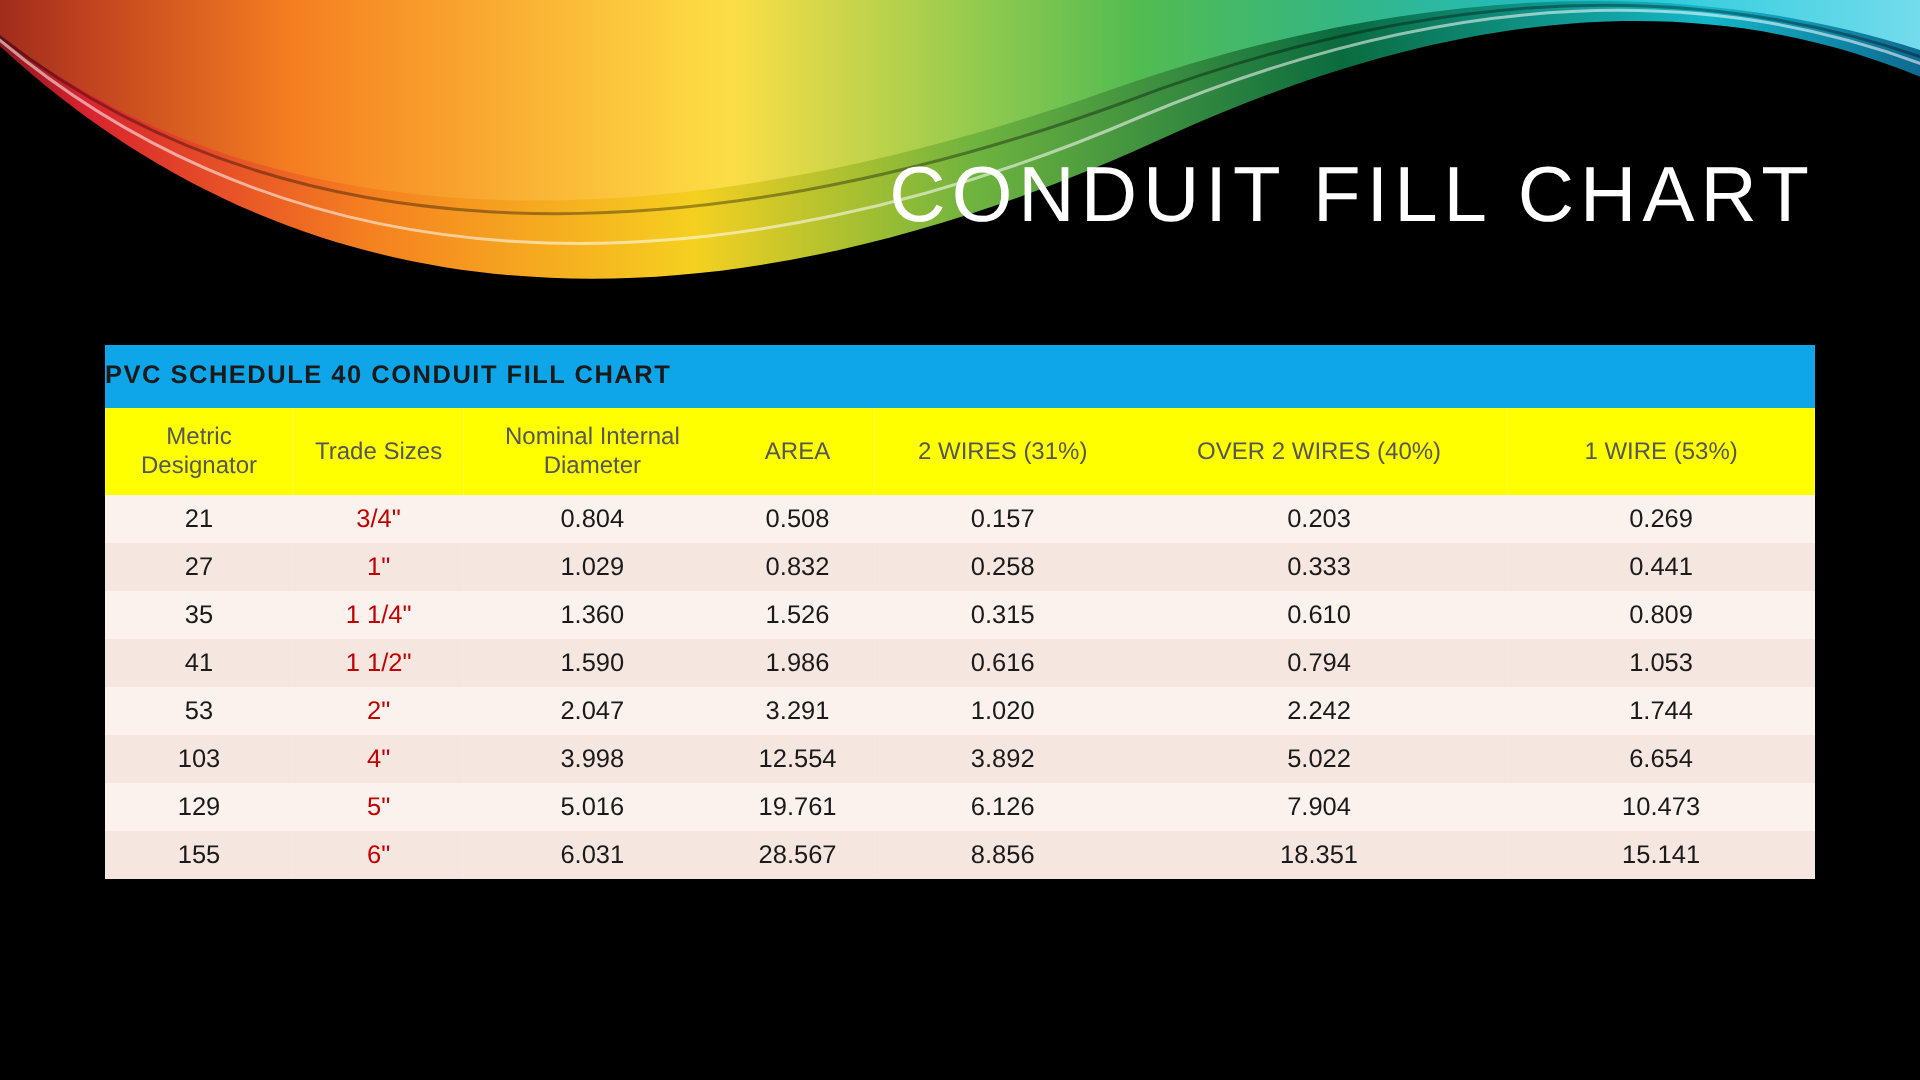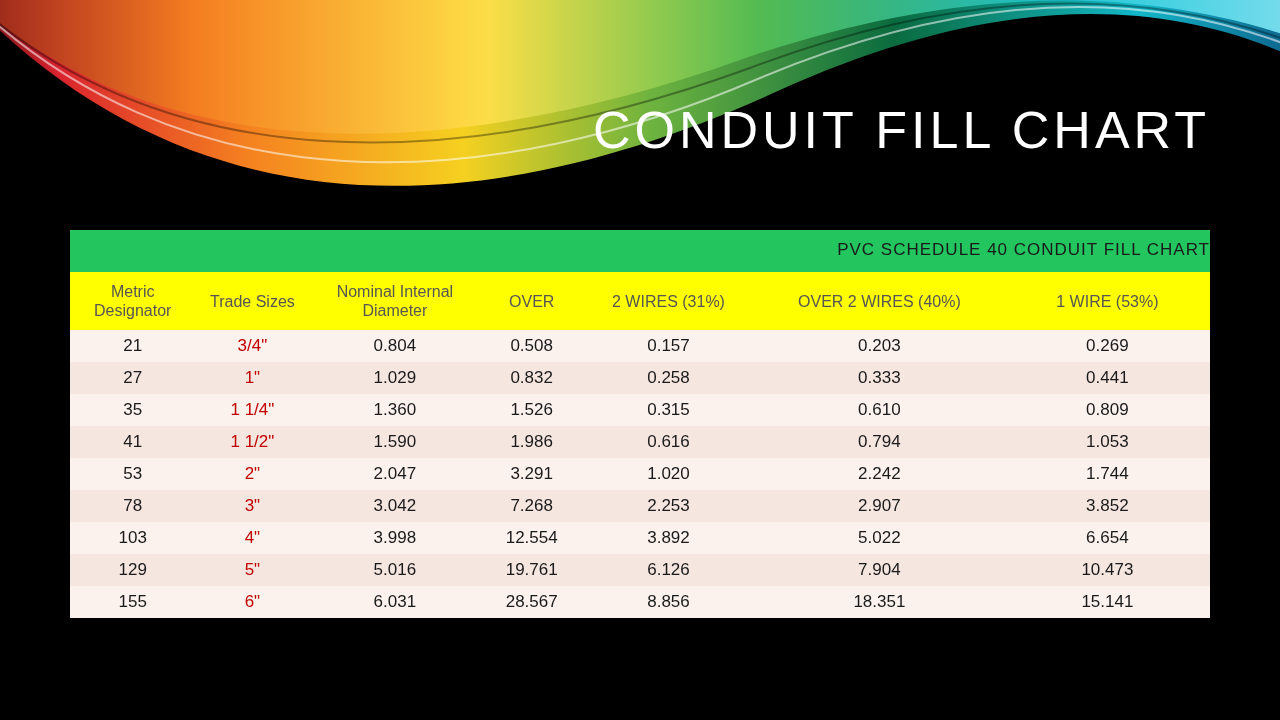--- a/index.html
+++ b/index.html
@@ -36,23 +36,23 @@
   width: 1140px;
   background: #fbf1ed;
 }
 table {
   width: 100%;
   border-collapse: collapse;
   font-size: 17px;
   color: #1a1a1a;
 }
 .table-title td {
-  background: #22c55e;
-  text-align: right;
-  font-weight: normal;
+  background: #0ea5e9;
+  text-align: left;
+  font-weight: bold;
   padding: 10px 0 12px 0;
   letter-spacing: 1px;
   font-size: 17px;
 }
 thead.colhead th {
   background: #ffff00;
   color: #565656;
   font-weight: normal;
   text-align: center;
   padding: 10px 6px;
@@ -131,21 +131,21 @@
     <thead class="table-title">
       <tr>
           <td colspan="7">PVC SCHEDULE 40 CONDUIT FILL CHART</td>
         </tr>
     </thead>
     <thead class="colhead">
       <tr>
         <th>Metric Designator</th>
         <th>Trade Sizes</th>
         <th>Nominal Internal Diameter</th>
-        <th>OVER</th>
+        <th>AREA</th>
         <th>2 WIRES (31%)</th>
         <th>OVER 2 WIRES (40%)</th>
         <th>1 WIRE (53%)</th>
       </tr>
     </thead>
     <tbody id="tbody">
         <tr>
           <td>21</td>
           <td class="trade">3/4"</td>
           <td>0.804</td>
@@ -184,29 +184,20 @@
         <tr>
           <td>53</td>
           <td class="trade">2"</td>
           <td>2.047</td>
           <td>3.291</td>
           <td>1.020</td>
           <td>2.242</td>
           <td>1.744</td>
         </tr>
         <tr>
-          <td>78</td>
-          <td class="trade">3"</td>
-          <td>3.042</td>
-          <td>7.268</td>
-          <td>2.253</td>
-          <td>2.907</td>
-          <td>3.852</td>
-        </tr>
-        <tr>
           <td>103</td>
           <td class="trade">4"</td>
           <td>3.998</td>
           <td>12.554</td>
           <td>3.892</td>
           <td>5.022</td>
           <td>6.654</td>
         </tr>
         <tr>
           <td>129</td>

